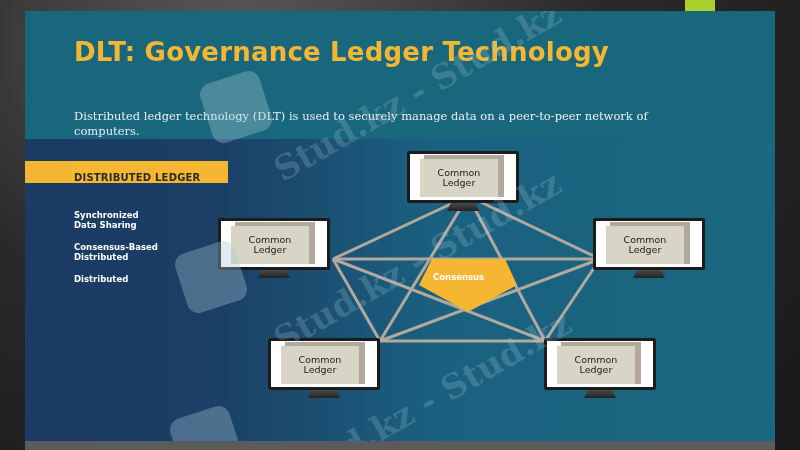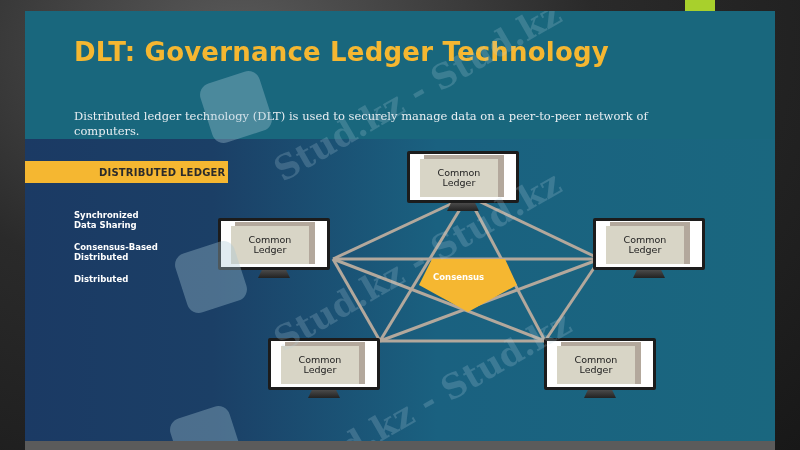--- a/index.html
+++ b/index.html
@@ -6,21 +6,21 @@
   body{width:800px;height:450px;overflow:hidden;background:#1d1d1d;position:relative;font-family:"DejaVu Sans",sans-serif;}
   .bg{position:absolute;inset:0;background:radial-gradient(ellipse at 30% 10%,#5a5a5a 0%,#2a2a2a 45%,#181818 100%);}
   .accent{position:absolute;left:685px;top:0;width:30px;height:11px;background:#a8d02c;}
   .slide{position:absolute;left:25px;top:11px;width:750px;height:430px;overflow:hidden;
     background:linear-gradient(90deg,#1b3a64 0%,#1b3f66 25%,#1a6180 55%,#1a677f 100%);}
   .slide-top{position:absolute;left:0;top:0;width:750px;height:128px;background:#19677d;}
   .title{position:absolute;left:49px;top:26px;font-family:"DejaVu Sans",sans-serif;font-weight:bold;font-size:26px;color:#f5b731;letter-spacing:0.2px;}
   .desc{position:absolute;left:49px;top:98px;width:600px;font-family:"DejaVu Serif",serif;font-size:11.5px;line-height:15px;color:#e8eef2;}
   .bottombar{position:absolute;left:25px;top:441px;width:750px;height:9px;background:#5b5b5b;}
   .ledger-label{position:absolute;left:0;top:150px;width:203px;height:22px;background:#f5b731;color:#2b2b2b;
-    font-size:10px;font-weight:bold;display:flex;align-items:center;padding-left:74px;box-sizing:border-box;letter-spacing:0.2px;}
+    font-size:10px;font-weight:bold;display:flex;align-items:flex-end;padding-left:49px;box-sizing:border-box;letter-spacing:0.2px;}
   .features{position:absolute;left:49px;top:189px;margin-top:10px;}
   .feature{color:#ffffff;font-size:8.5px;font-weight:bold;line-height:10px;margin-bottom:12px;white-space:pre-line;}
   svg.net{position:absolute;left:0;top:0;}
   .monitor{position:absolute;width:124px;height:62px;}
   .screen{position:absolute;left:0;top:0;width:112px;height:52px;background:#1c1c1c;border-radius:2px;}
   .screen-inner{position:absolute;left:3px;top:3px;width:106px;height:46px;background:#ffffff;}
   .paper-back{position:absolute;left:17px;top:4px;width:80px;height:42px;background:#b3a89c;}
   .paper{position:absolute;left:13px;top:8px;width:78px;height:38px;background:#d8d5c6;display:flex;align-items:center;justify-content:center;text-align:center;
     font-size:9.5px;line-height:10px;color:#222;white-space:pre-line;}
   .stand{position:absolute;left:40px;top:52px;width:32px;height:8px;background:linear-gradient(#4a4a4a,#222);clip-path:polygon(12% 0,88% 0,100% 100%,0 100%);}

